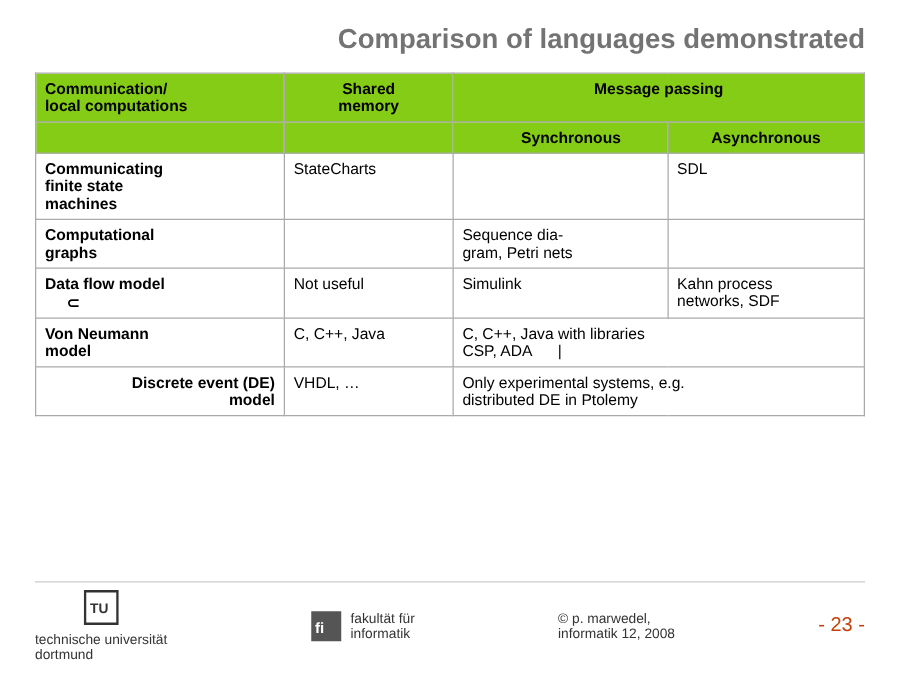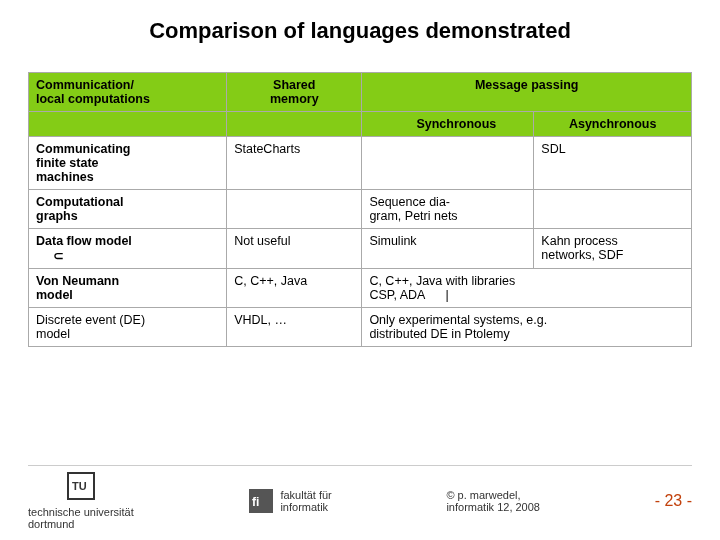--- a/index.html
+++ b/index.html
@@ -14,23 +14,23 @@
     .page {
       width: 720px;
       height: 540px;
       display: flex;
       flex-direction: column;
       padding: 18px 28px 10px 28px;
     }
     .title {
       font-size: 22px;
       font-weight: bold;
-      color: #000000;
-      margin-bottom: 28px;
-      text-align: center;
+      color: #737373;
+      margin-bottom: 14px;
+      text-align: right;
     }
     table {
       width: 100%;
       border-collapse: collapse;
       font-size: 12.5px;
     }
     td, th {
       border: 1px solid #aaa;
       padding: 5px 7px;
       vertical-align: top;
@@ -125,21 +125,21 @@
       <td>Kahn process<br>networks, SDF</td>
     </tr>
 
     <tr>
       <td style="font-weight:bold;">Von Neumann<br>model</td>
       <td>C, C++, Java</td>
       <td colspan="2">C, C++, Java with libraries<br>CSP, ADA &nbsp;&nbsp;&nbsp;&nbsp;&nbsp;|</td>
     </tr>
 
     <tr>
-      <td style="font-weight:normal;">Discrete event (DE)<br>model</td>
+      <td style="font-weight:bold;text-align:right;">Discrete event (DE)<br>model</td>
       <td>VHDL, …</td>
       <td colspan="2">Only experimental systems, e.g.<br>distributed DE in Ptolemy</td>
     </tr>
   </tbody>
     </table>
 
   <div class="footer">
     <div class="footer-left">
       <div class="tu-logo">
         <svg width="28" height="28" viewBox="0 0 28 28">

